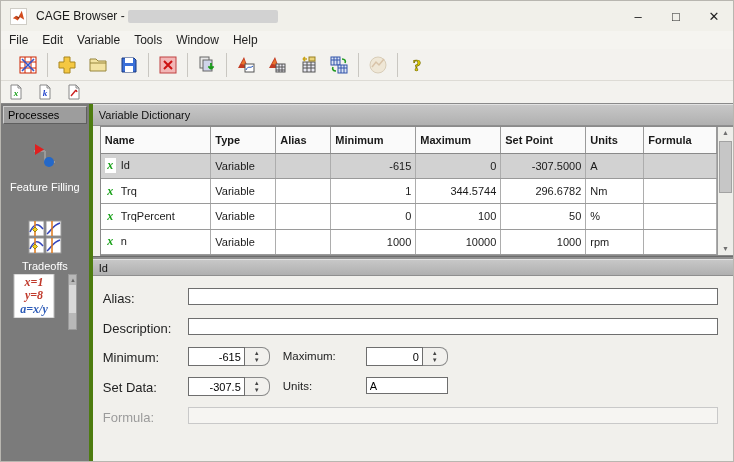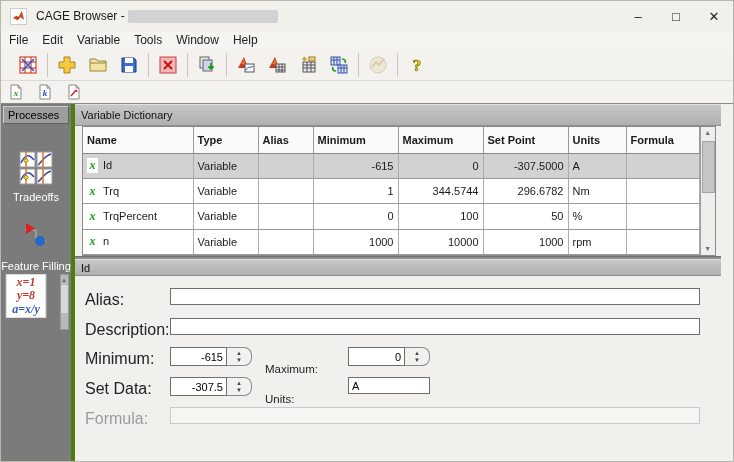--- a/index.html
+++ b/index.html
@@ -24,21 +24,21 @@
   .tb-group { display:flex; align-items:center; gap:9px; padding:0 8px; }
   .tb-sep { width:1px; height:24px; background:#c9c7c1; }
   .tb-btn { width:22px; height:22px; display:flex; align-items:center; justify-content:center; }
   .toolbar2 { height:23px; background:#f3f2ee; border-bottom:1px solid #8a8a8a; display:flex; align-items:center; padding-left:6px; gap:11px; }
   .tb2-btn { width:18px; height:18px; display:flex; align-items:center; justify-content:center; }
 
   
   .content { display:flex; height:359px; }
 
   
-  .sidebar { width:70px; background:#7b7b7b; display:flex; flex-direction:column; align-items:stretch; overflow:hidden; }
+  .sidebar { width:88px; background:#7b7b7b; display:flex; flex-direction:column; align-items:stretch; overflow:hidden; }
   .side-header { margin:2px 2px 0 2px; height:18px; line-height:17px; background:#9d9d9d; border:1px solid; border-color:#cfcfcf #5f5f5f #5f5f5f #cfcfcf; padding-left:4px; font-size:11px; color:#000; }
   .side-item { display:flex; flex-direction:column; align-items:center; gap:3px; color:#fff; font-size:11px; text-align:center; }
   .si-ff { margin-top:16px; } .si-to { margin-top:26px; } .si-op { margin-top:26px; }
   .dataobj-row { display:flex; align-items:flex-start; justify-content:center; gap:12px; margin-top:2px; }
   .mini-scroll { width:9px; height:56px; background:#b8b8b8; border:1px solid #9a9a9a; position:relative; }
   .mini-scroll .up { position:absolute; top:1px; left:0; width:100%; text-align:center; font-size:6px; color:#666; line-height:8px; }
   .mini-scroll .thumb { position:absolute; top:10px; left:0; width:100%; height:28px; background:#d8d8d8; }
 
   
   .main { position:relative; width:646px; background:#f1f0ec; border-left:4px solid #4d7c0f; }
@@ -55,23 +55,23 @@
   .vscroll { width:16px; background:#eeeeea; border-left:1px solid #9a9a9a; position:relative; }
   .vscroll .arr { position:absolute; left:0; width:100%; text-align:center; font-size:7px; color:#707070; line-height:12px; }
   .vscroll .arr.down { bottom:0; }
   .vscroll .thumb { position:absolute; top:14px; left:1px; width:13px; height:52px; background:#c6c6c6; border:1px solid #a2a2a2; }
 
   .splitter { position:absolute; top:152px; left:0; width:646px; height:3px; background:#8f8f8f; border-top:1px solid #6c6c6c; }
   .id-bar { position:absolute; top:155px; left:0; width:646px; height:17px; }
 
   .detail { position:absolute; top:172px; left:0; width:646px; height:187px; background:#f1f0ec; }
   .d-row { position:absolute; left:0; width:100%; height:22px; }
-  .d-label { position:absolute; left:10px; top:3px; font-size:16px; color:#222; }
+  .d-label { position:absolute; left:10px; top:3px; font-size:13px; color:#222; }
   .d-label.dis { color:#9b9b9b; }
-  .d-label2 { position:absolute; left:190px; top:3px; font-size:11.5px; color:#222;margin-top:13px; }
+  .d-label2 { position:absolute; left:190px; top:3px; font-size:11.5px; color:#222; }
   .txt-field { position:absolute; border:1px solid #6e6e6e; background:#fff; height:17px; font-size:11px; font-family:"Liberation Sans",sans-serif; padding:0 3px; }
   .txt-field:disabled, .txt-field.dis { border-color:#c9c9c9; background:#f6f5f2; }
   .long { left:95px; width:530px; }
   .spin-val { height:19px; width:57px; text-align:right; }
   .spin-btns { position:absolute; width:25px; height:19px; background:#f2f1ee; border:1px solid #8a8a8a; border-left:none; border-radius:0 8px 8px 0; display:flex; flex-direction:column; align-items:center; justify-content:center; }
   .spin-btns span { font-size:6px; line-height:7px; color:#444; }
   .pos1 { left:95px; } .pos1b { left:152px; } .pos2 { left:273px; } .pos2b { left:330px; }
   .units-field { left:273px; width:82px; }
 </style>
 </head>
@@ -230,47 +230,47 @@
           <path d="M5 12l5-6m0 0l1 2" stroke="#cc2222" stroke-width="1.4" fill="none"></path>
         </svg>
     </span>
   </div>
 
   <div class="content">
 
     <div class="sidebar">
       <div class="side-header">Processes</div>
 
+      <div class="side-item si-ff">
+        <span>
+          <svg width="36" height="36" viewBox="0 0 36 36">
+              <path d="M7 11h11M18 11v11M18 22h10" stroke="#9a9a9a" stroke-width="2" fill="none"></path>
+              <path d="M8 4l9 5.5L8 15z" fill="#e02020"></path>
+              <circle cx="22" cy="22" r="5" fill="#2468c8"></circle>
+            </svg>
+        </span>
+        <span>Feature Filling</span>
+      </div>
+
       <div class="side-item si-to">
         <span>
           <svg width="36" height="36" viewBox="0 0 36 36">
               <rect x="2" y="2" width="15" height="15" fill="#fff" stroke="#999"></rect>
               <rect x="19" y="2" width="15" height="15" fill="#fff" stroke="#999"></rect>
               <rect x="2" y="19" width="15" height="15" fill="#fff" stroke="#999"></rect>
               <rect x="19" y="19" width="15" height="15" fill="#fff" stroke="#999"></rect>
               <path d="M3 13c4-9 8-9 13-3" stroke="#3344bb" stroke-width="1.5" fill="none"></path>
               <path d="M20 15c4-3 6-9 13-11" stroke="#3344bb" stroke-width="1.5" fill="none"></path>
               <path d="M3 30c4-9 8-9 13-3" stroke="#3344bb" stroke-width="1.5" fill="none"></path>
               <path d="M20 32c4-3 6-9 13-11" stroke="#3344bb" stroke-width="1.5" fill="none"></path>
               <path d="M8 2v15M25 2v15M8 19v15M25 19v15" stroke="#e07818" stroke-width="1.5"></path>
               <path d="M8 8l2.5 2.5L8 13l-2.5-2.5zM8 25l2.5 2.5L8 30l-2.5-2.5z" fill="#f2d020" stroke="#8a7000" stroke-width="0.8"></path>
             </svg>
         </span>
         <span>Tradeoffs</span>
-      </div>
-
-      <div class="side-item si-ff">
-        <span>
-          <svg width="36" height="36" viewBox="0 0 36 36">
-              <path d="M7 11h11M18 11v11M18 22h10" stroke="#9a9a9a" stroke-width="2" fill="none"></path>
-              <path d="M8 4l9 5.5L8 15z" fill="#e02020"></path>
-              <circle cx="22" cy="22" r="5" fill="#2468c8"></circle>
-            </svg>
-        </span>
-        <span>Feature Filling</span>
       </div>
 
 
 
       <div class="dataobj-row">
         <span>
           <svg width="44" height="44" viewBox="0 0 44 44">
               <rect x="2" y="0" width="40" height="44" fill="#fff" stroke="#bbb"></rect>
               <text x="22" y="12" text-anchor="middle" font-family="Liberation Serif, serif" font-style="italic" font-weight="bold" font-size="12" fill="#c0392b">x=1</text>
               <text x="22" y="25" text-anchor="middle" font-family="Liberation Serif, serif" font-style="italic" font-weight="bold" font-size="12" fill="#c0392b">y=8</text>

